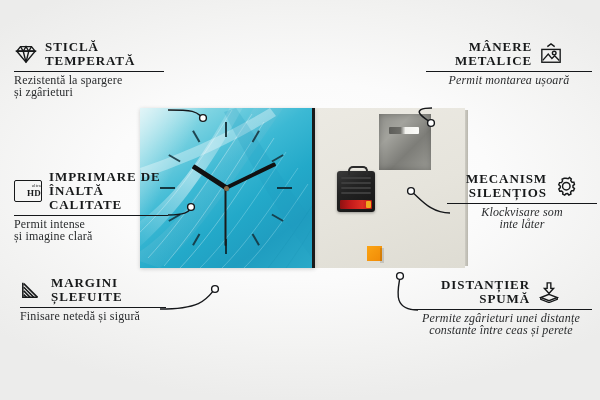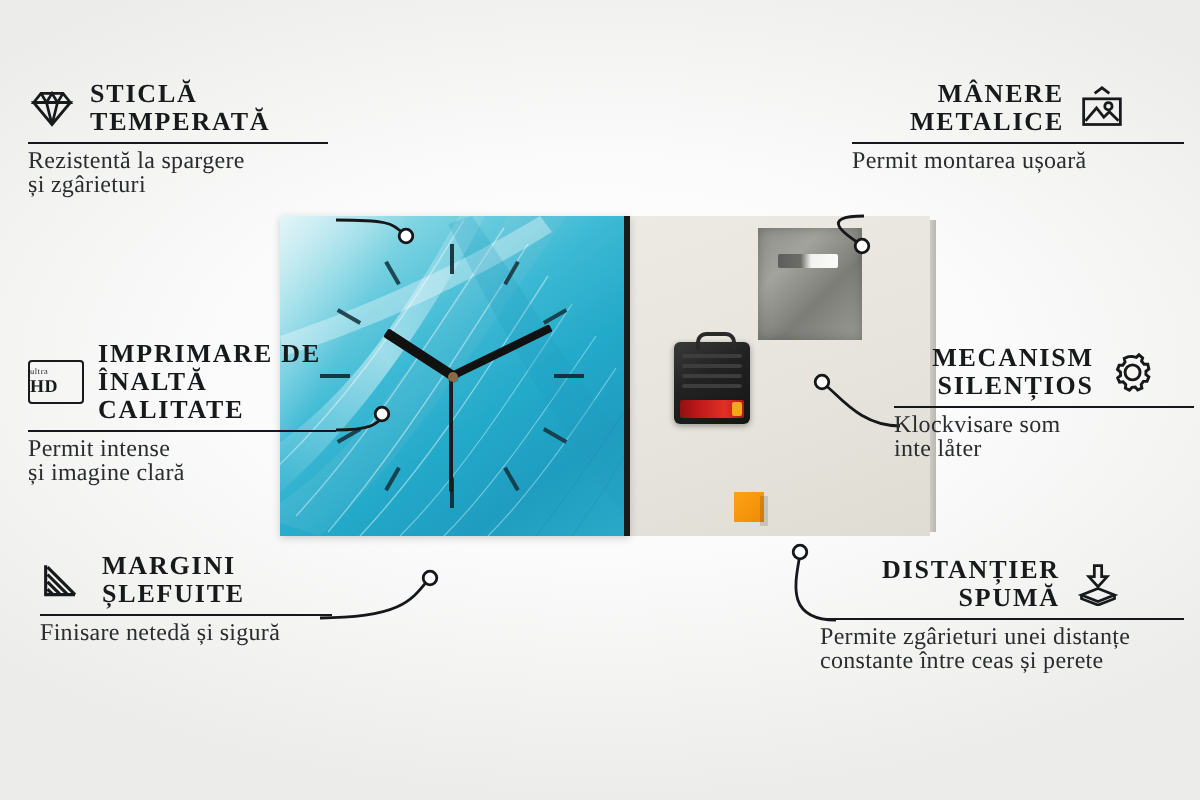--- a/index.html
+++ b/index.html
@@ -103,34 +103,34 @@
     font-family:Liberation Serif, serif;
     font-size:13px;font-weight:700;letter-spacing:.9px;color:#17191a;
     line-height:14px;text-transform:uppercase;
   }
   .callout.right .title{text-align:right;}
   .rule{height:1.4px;background:#15171a;margin:3px 0 3px;}
   .desc{
     font-family:"Liberation Serif", serif;
     font-size:12px;line-height:11.4px;color:#2a2c2e;letter-spacing:.15px;
   }
-  .callout.right .desc{text-align:left;}
+  .callout.right .desc{text-align:center;font-style:italic;}
   .ico{width:24px;height:22px;flex:0 0 auto;display:block;}
   .ico svg{display:block;width:100%;height:100%;}
 
   .c-sticla   {left:14px; top:40px;  width:150px;}
   .c-print    {left:14px; top:170px; width:154px;}
   .c-margini  {left:20px; top:276px; width:146px;}
   .c-manere   {right:8px; top:40px;  width:166px;}
   .c-mecanism {right:3px; top:172px; width:150px;}
   .c-distant  {right:8px; top:278px; width:182px;}
 
   .hd-badge{
     width:26px;height:20px;border:1.4px solid #17191a;border-radius:2px;
-    display:flex;flex-direction:column;align-items:flex-start;justify-content:center;
+    display:flex;flex-direction:column;align-items:flex-end;justify-content:center;
     line-height:1;flex:0 0 auto;
   }
   .hd-badge .u{font-size:4.2px;letter-spacing:.3px;color:#17191a;}
   .hd-badge .h{font-size:9px;font-weight:700;color:#17191a;letter-spacing:.2px;}
 
   
   .wires{position:absolute;inset:0;width:600px;height:400px;pointer-events:none;}
 </style>
 </head>
 <body>

